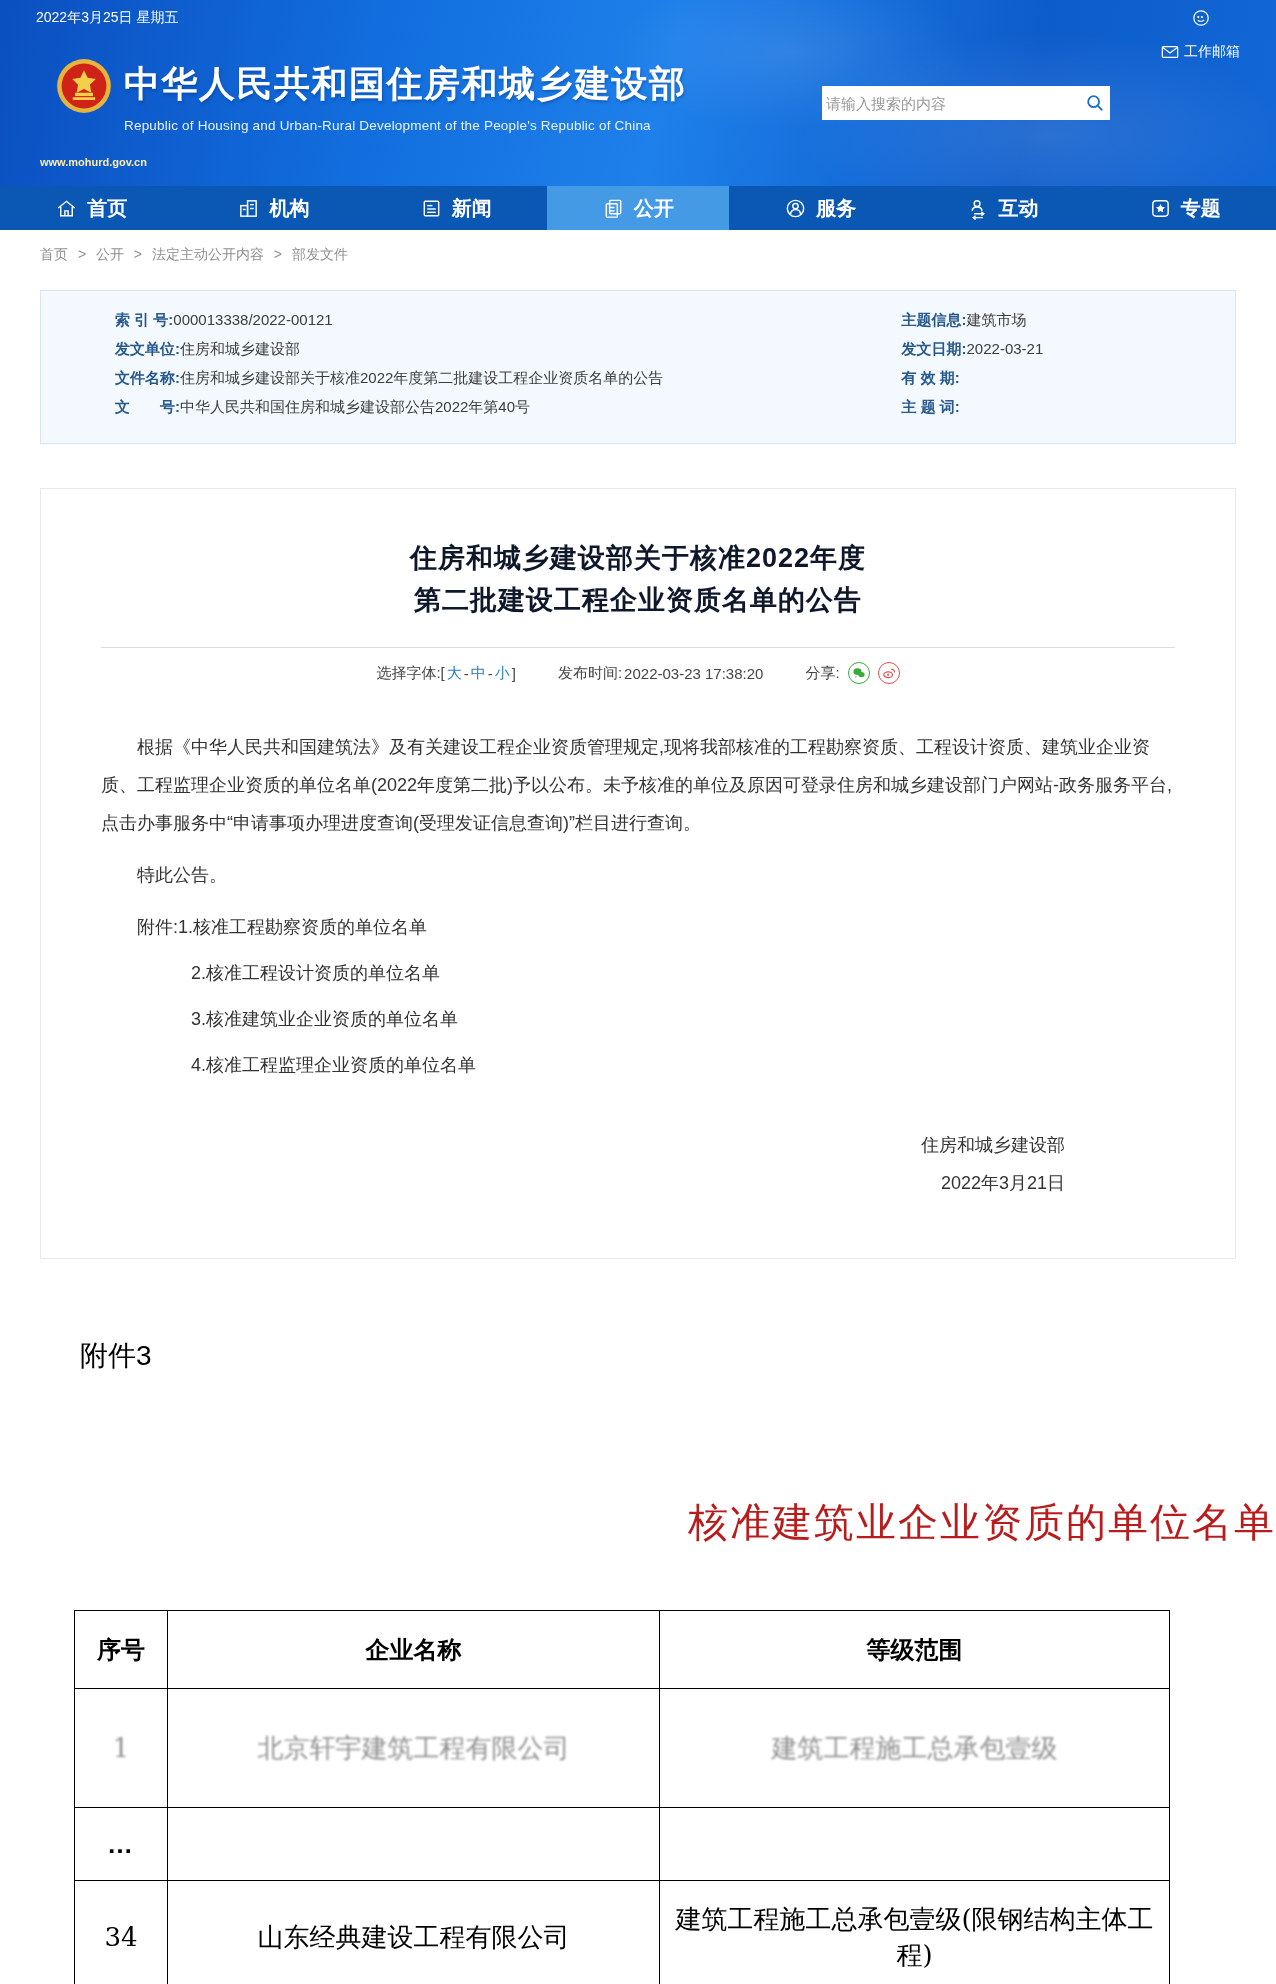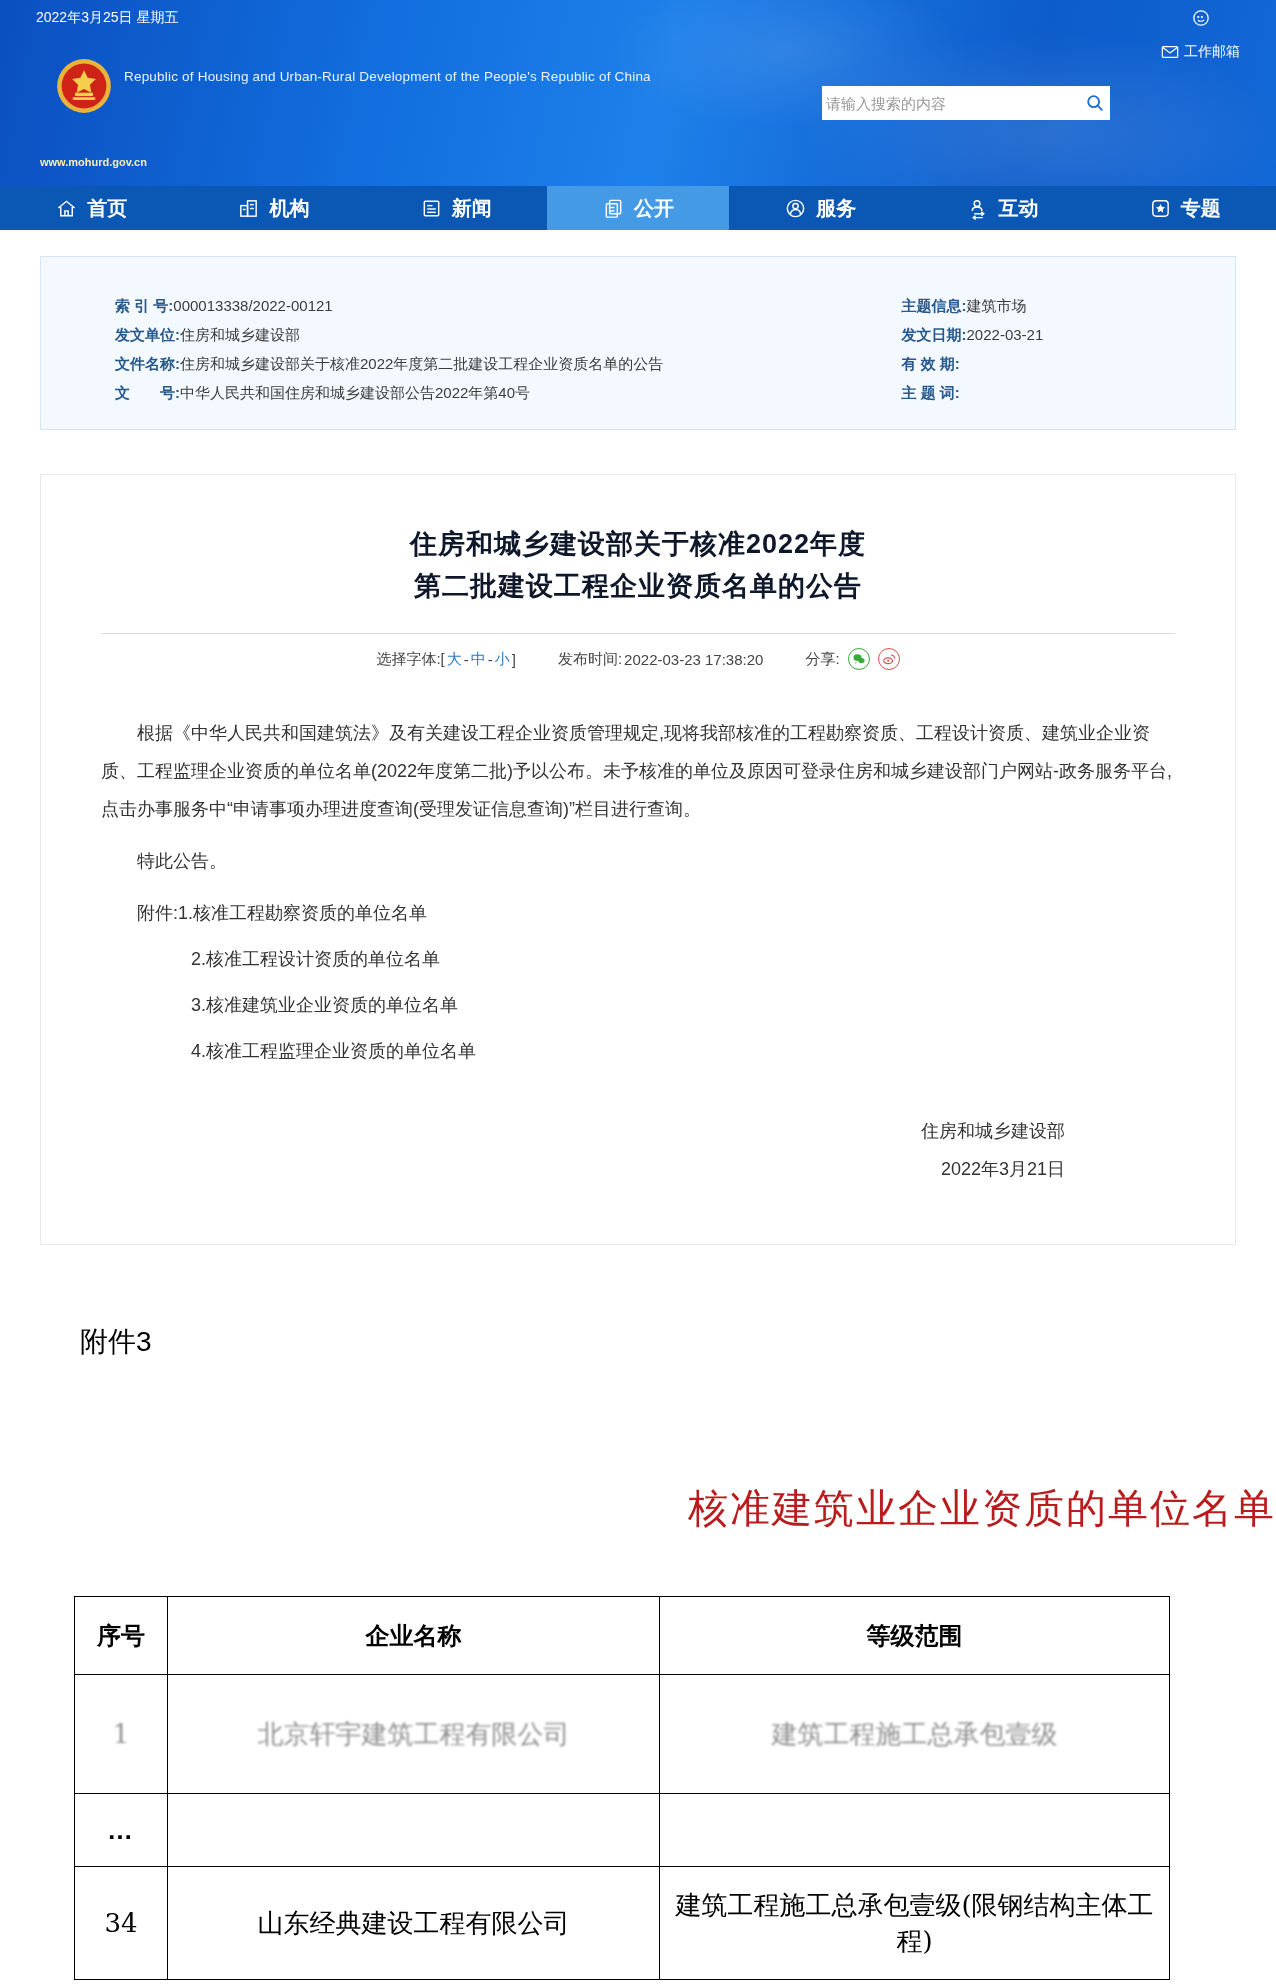--- a/index.html
+++ b/index.html
@@ -33,21 +33,21 @@
   .nav-item.active { background:#459ae6; }
   .nav-ico { width:23px; height:23px; }
   .nav-ico svg { stroke:#fff; stroke-width:1.5; fill:none; }
 
   
   .breadcrumb { padding:16px 0 0 40px; font-size:14px; color:#8f8f8f; }
   .breadcrumb span { cursor:pointer; }
   .bc-sep { margin:0 6px; cursor:default; }
 
   
-  .doc-box { display:flex; margin:26px 40px 0; background:#f3f9fe; border:1px solid #d5e5f2; padding:34px 0 22px; }
+  .doc-box { display:flex; margin:26px 40px 0; background:#f3f9fe; border:1px solid #d5e5f2; padding:14px 0 22px; }
   .doc-left { width:58%; padding-left:74px; }
   .doc-right { flex:1; padding-left:168px; }
   .doc-row { font-size:15px; line-height:29px; white-space:nowrap; }
   .doc-label { font-weight:bold; color:#27598c; }
   .doc-value { color:#3c3c3c; }
 
   
   .article { margin:44px 40px 0; border:1px solid #e9e9e9; padding:48px 60px 56px; }
   .art-title { text-align:center; font-size:27px; font-weight:bold; color:#0f172a; line-height:42px; letter-spacing:1px; }
   .art-divider { border-top:1px solid #dcdcdc; margin-top:26px; }
@@ -113,20 +113,21 @@
 
     <svg class="emblem" viewBox="0 0 100 100">
       <circle cx="50" cy="50" r="48" fill="#e9b43b"></circle>
       <circle cx="50" cy="50" r="40" fill="#cf2318"></circle>
       <path d="M50 22 l6.5 13.2 14.6 2.1 -10.5 10.3 2.5 14.5 -13.1 -6.9 -13.1 6.9 2.5 -14.5 -10.5 -10.3 14.6 -2.1 z" fill="#f5cf4b"></path>
       <rect x="34" y="62" width="32" height="6" fill="#f5cf4b"></rect>
       <rect x="30" y="70" width="40" height="5" fill="#f5cf4b"></rect>
     </svg>
 
     <div class="brand">
+      <div class="site-title">中华人民共和国住房和城乡建设部</div>
       <div class="site-subtitle">Republic of Housing and Urban-Rural Development of the People's Republic of China</div>
     </div>
     <div class="site-url">www.mohurd.gov.cn</div>
 
     <div class="search-box">
       <input type="text" placeholder="请输入搜索的内容" style="">
       <div class="search-btn">
         <svg width="20" height="20" viewBox="0 0 22 22">
             <circle cx="9.5" cy="9.5" r="6" stroke="#1b6fd0" stroke-width="2" fill="none"></circle>
             <line x1="14" y1="14" x2="19" y2="19" stroke="#1b6fd0" stroke-width="2"></line>
@@ -191,20 +192,29 @@
     </div>
     <div class="nav-item">
       <span class="nav-ico"><svg viewBox="0 0 24 24" width="23" height="23">
             <rect x="4" y="4" width="16" height="16" rx="3.5"></rect>
             <path d="M12 7.2 l1.45 2.95 3.25 .47 -2.35 2.3 .55 3.24 L12 14.6 l-2.9 1.56 .55-3.24 -2.35-2.3 3.25-.47 z" fill="#fff" stroke="none"></path>
           </svg></span>
       <span>专题</span>
     </div>
   </div>
 
+  <div class="breadcrumb">
+    <span>首页</span>
+    <span class="bc-sep">&gt;</span>
+    <span>公开</span>
+    <span class="bc-sep">&gt;</span>
+    <span>法定主动公开内容</span>
+    <span class="bc-sep">&gt;</span>
+    <span>部发文件</span>
+  </div>
 
   <div class="doc-box">
     <div class="doc-left">
       <div class="doc-row"><span class="doc-label">索 引 号:</span><span class="doc-value">000013338/2022-00121</span></div>
       <div class="doc-row"><span class="doc-label">发文单位:</span><span class="doc-value">住房和城乡建设部</span></div>
       <div class="doc-row"><span class="doc-label">文件名称:</span><span class="doc-value">住房和城乡建设部关于核准2022年度第二批建设工程企业资质名单的公告</span></div>
       <div class="doc-row"><span class="doc-label">文　　号:</span><span class="doc-value">中华人民共和国住房和城乡建设部公告2022年第40号</span></div>
     </div>
     <div class="doc-right">
       <div class="doc-row"><span class="doc-label">主题信息:</span><span class="doc-value">建筑市场</span></div>

